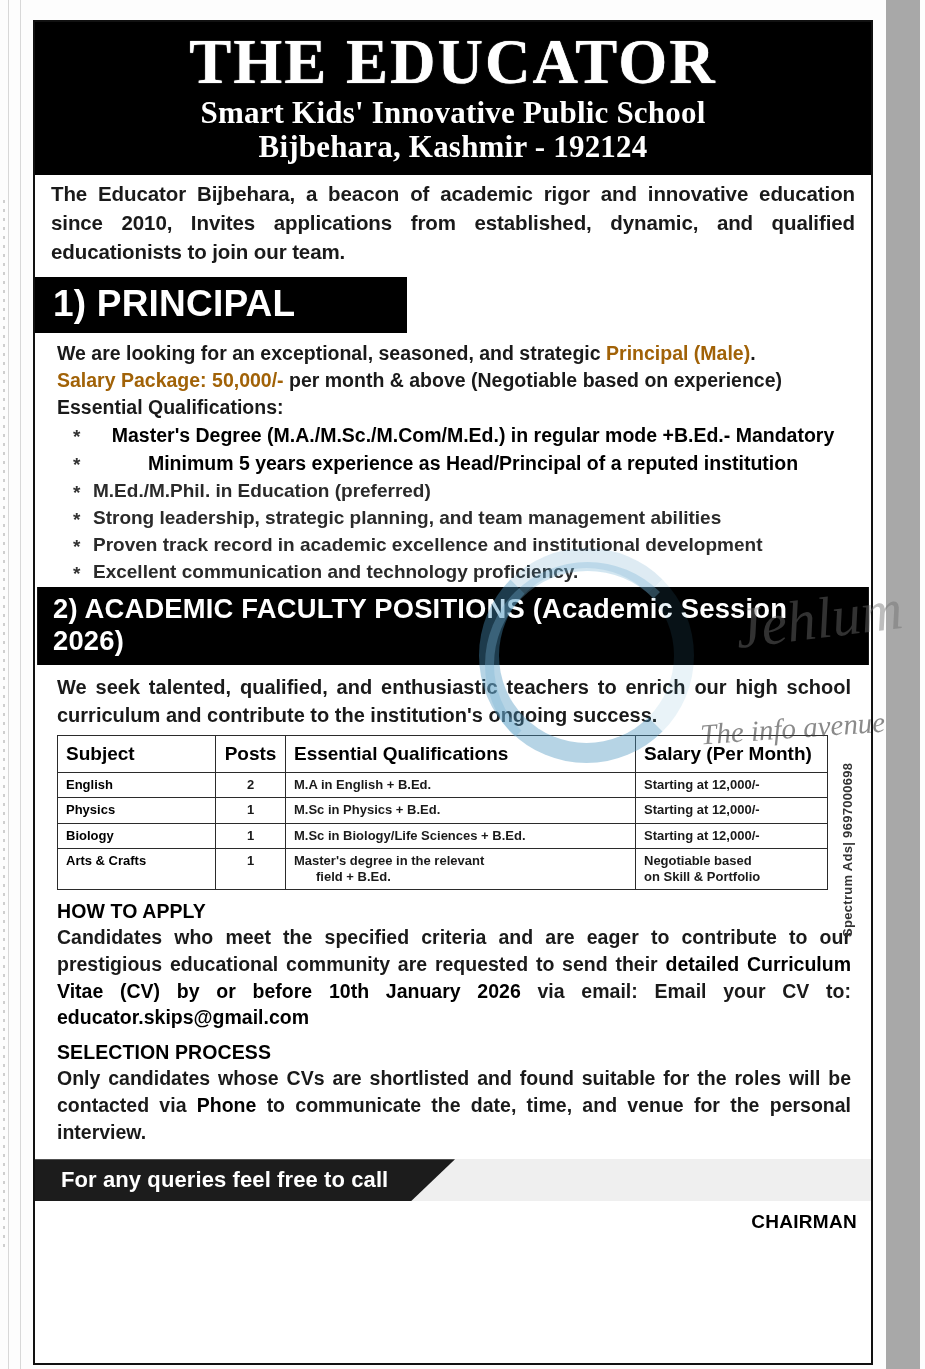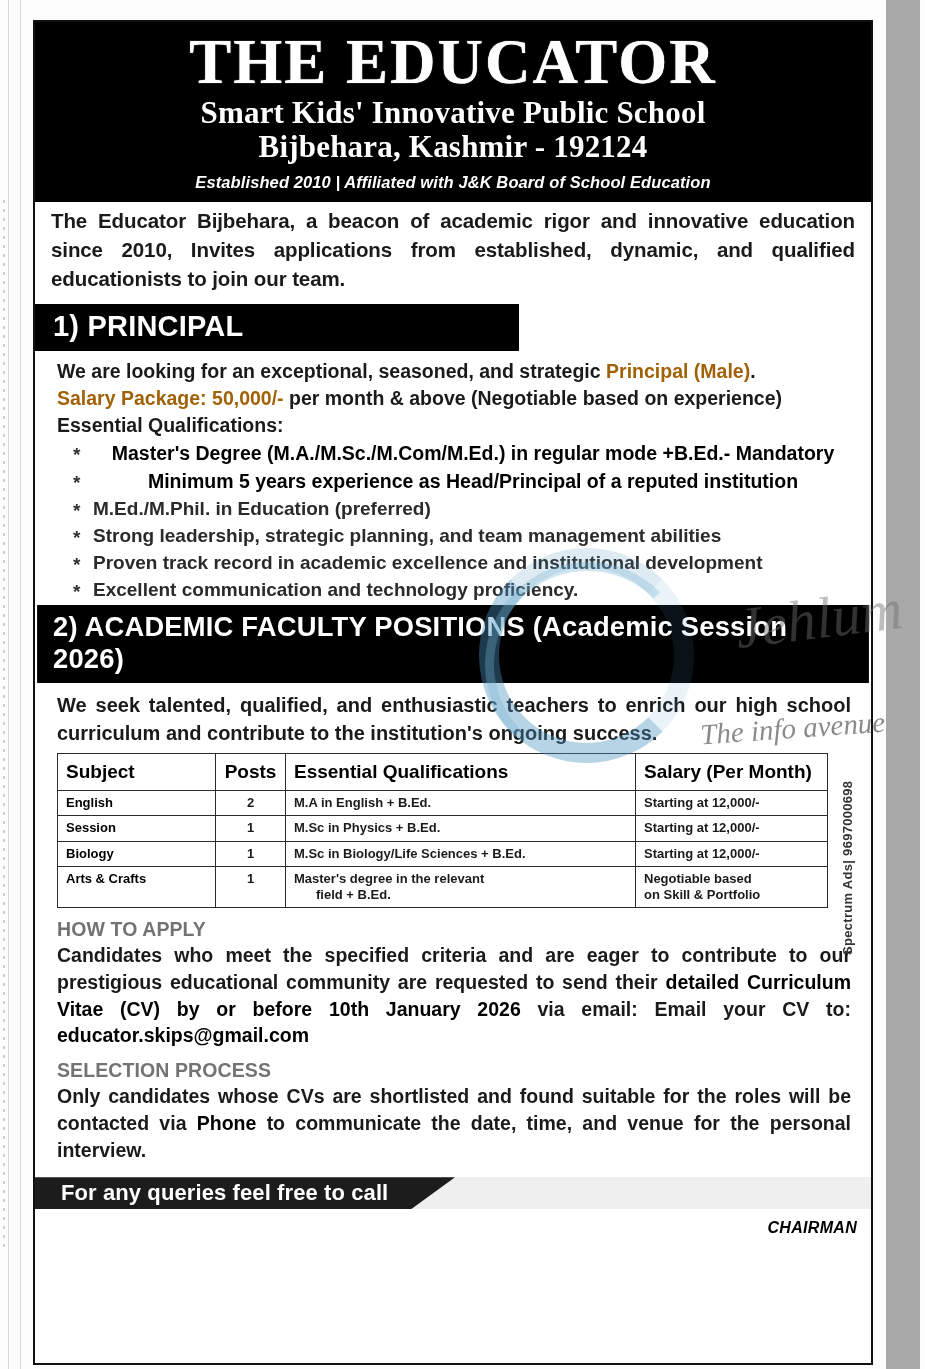--- a/index.html
+++ b/index.html
@@ -145,22 +145,22 @@
   
   .sec-banner {
     background: #000;
     color: #fff;
     font-weight: bold;
     padding: 6px 12px 8px;
     letter-spacing: .2px;
     display: inline-block;
   }
   .sec-banner.principal {
-    font-size: 29px;
-    width: 484px;
+    font-size: 37px;
+    width: 372px;
     box-sizing: border-box;
     margin-left: -14px;
     padding-left: 18px;
   }
   .sec-banner.faculty {
     font-size: 27.5px;
     width: 836px;
     box-sizing: border-box;
     margin-left: -14px;
     padding-left: 16px;
@@ -258,39 +258,39 @@
     font-weight: 800;
     color: #333;
     letter-spacing: .3px;
     white-space: nowrap;
   }
 
   
   .blk-head {
     font-size: 19.5px;
     font-weight: 800;
-    color: #737373;
+    color: #000000;
     padding: 10px 8px 0;
     letter-spacing: .1px;
   }
   .blk-text {
     font-size: 19.5px;
     line-height: 1.37;
     color: #1a1a1a;
     font-weight: 600;
     padding: 1px 6px 0 8px;
     text-align: justify;
   }
   .blk-text b { font-weight: 800; color: #000; }
 
   
   .callbar {
     position: relative;
     margin: 14px 0 0;
-    height: 32px;
+    height: 42px;
     background: #efefef;
   }
   .callbar .black {
     position: absolute;
     left: 0; top: 0; bottom: 0;
     width: 420px;
     background: #1c1c1c;
     clip-path: polygon(0 0, 100% 0, calc(100% - 44px) 100%, 0 100%);
     display: flex;
     align-items: center;
@@ -314,23 +314,22 @@
     letter-spacing: .3px;
   }
 
   
   .sig {
     text-align: right;
     padding: 10px 14px 0 0;
     color: #1a1a1a;
   }
   .sig .role {
-    font-style: italic;
-    font-weight: bold;
-    font-size: 16px;
+    font-weight: bold;
+    font-size: 19px;
     color: #000;
     letter-spacing: .3px;
   }
 
   
   .wm-circle {
     position: absolute;
     left: 479px;
     top: 548px;
     width: 215px;
@@ -390,21 +389,20 @@
   <div class="col-rule r2"></div>
   <div class="dot-col"></div>
   <div class="gray-strip"></div>
 
   <div id="ad">
 
     <div class="masthead">
       <div class="masthead-title">THE EDUCATOR</div>
       <div class="masthead-sub1">Smart Kids' Innovative Public School</div>
       <div class="masthead-sub2">Bijbehara, Kashmir - 192124</div>
-      <div class="masthead-est">Established 2010 | Affiliated with J&amp;K Board of School Education</div>
     </div>
 
     <div class="body-area">
 
       
 
       
       <div class="intro">The Educator Bijbehara, a beacon of academic rigor and innovative education since 2010, Invites applications from established, dynamic, and qualified educationists to join our team.</div>
 
       
@@ -448,21 +446,21 @@
             </tr>
           </thead>
           <tbody>
             <tr>
               <td class="subject">English</td>
               <td class="posts">2</td>
               <td class="qual">M.A in English + B.Ed.</td>
               <td>Starting at  12,000/-</td>
             </tr>
             <tr>
-              <td class="subject">Session</td>
+              <td class="subject">Physics</td>
               <td class="posts">1</td>
               <td class="qual">M.Sc in Physics + B.Ed.</td>
               <td>Starting at  12,000/-</td>
             </tr>
             <tr>
               <td class="subject">Biology</td>
               <td class="posts">1</td>
               <td class="qual">M.Sc in Biology/Life Sciences + B.Ed.</td>
               <td>Starting at  12,000/-</td>
             </tr>

